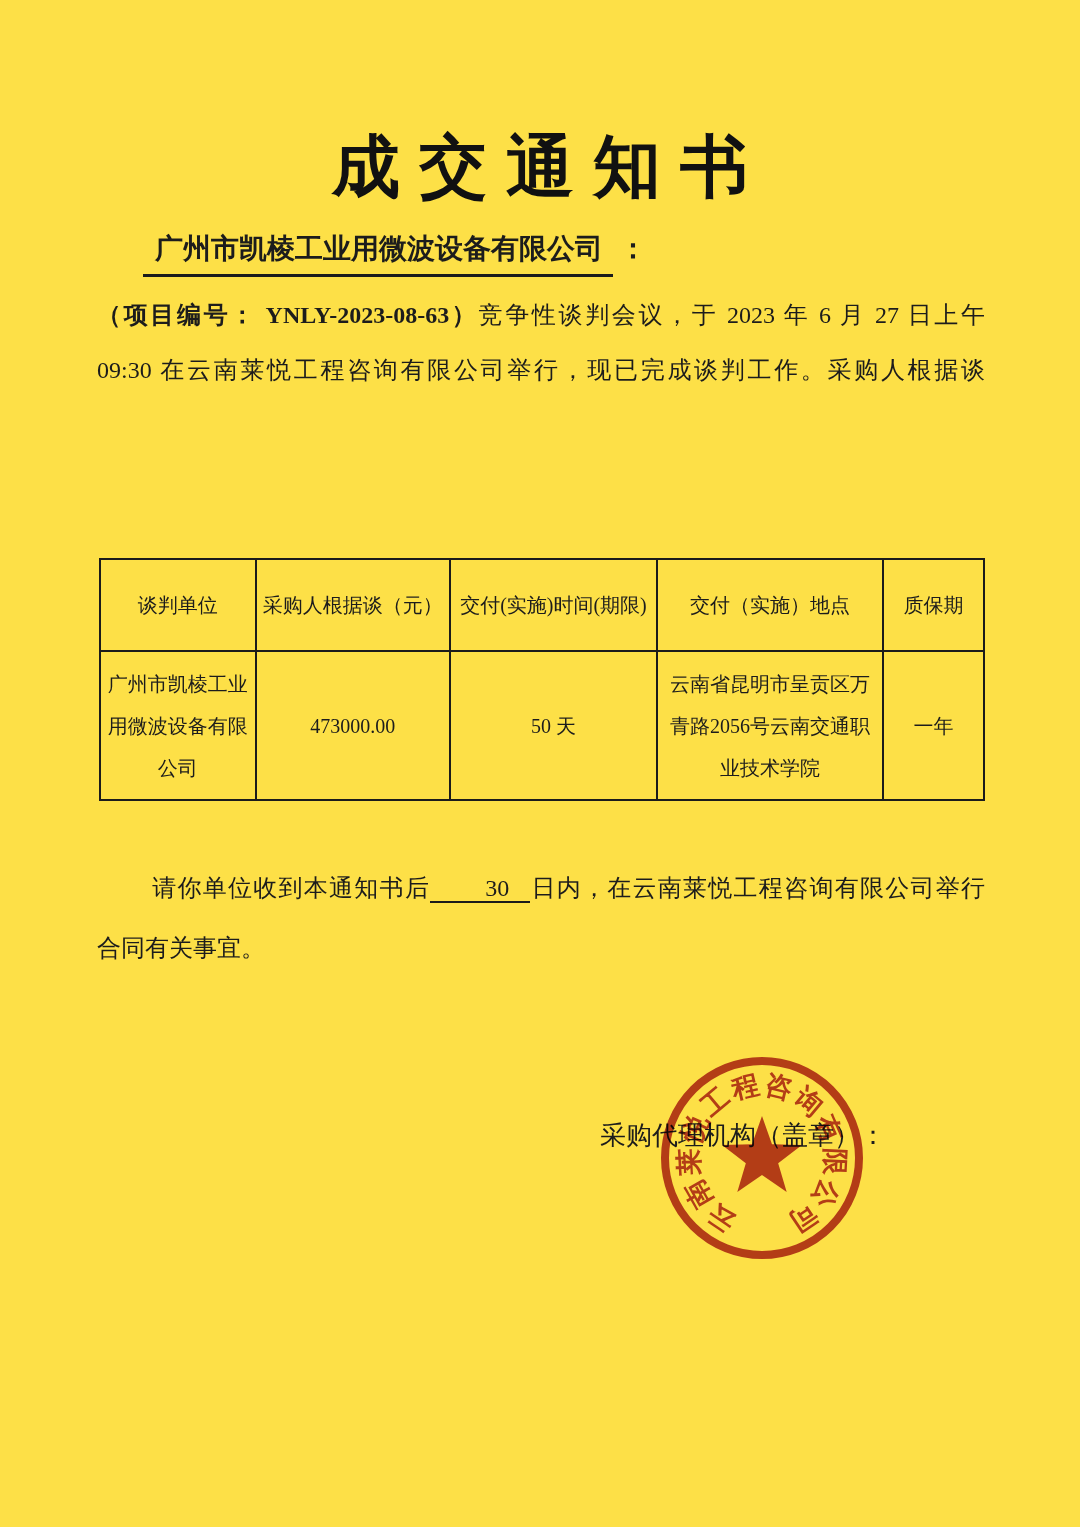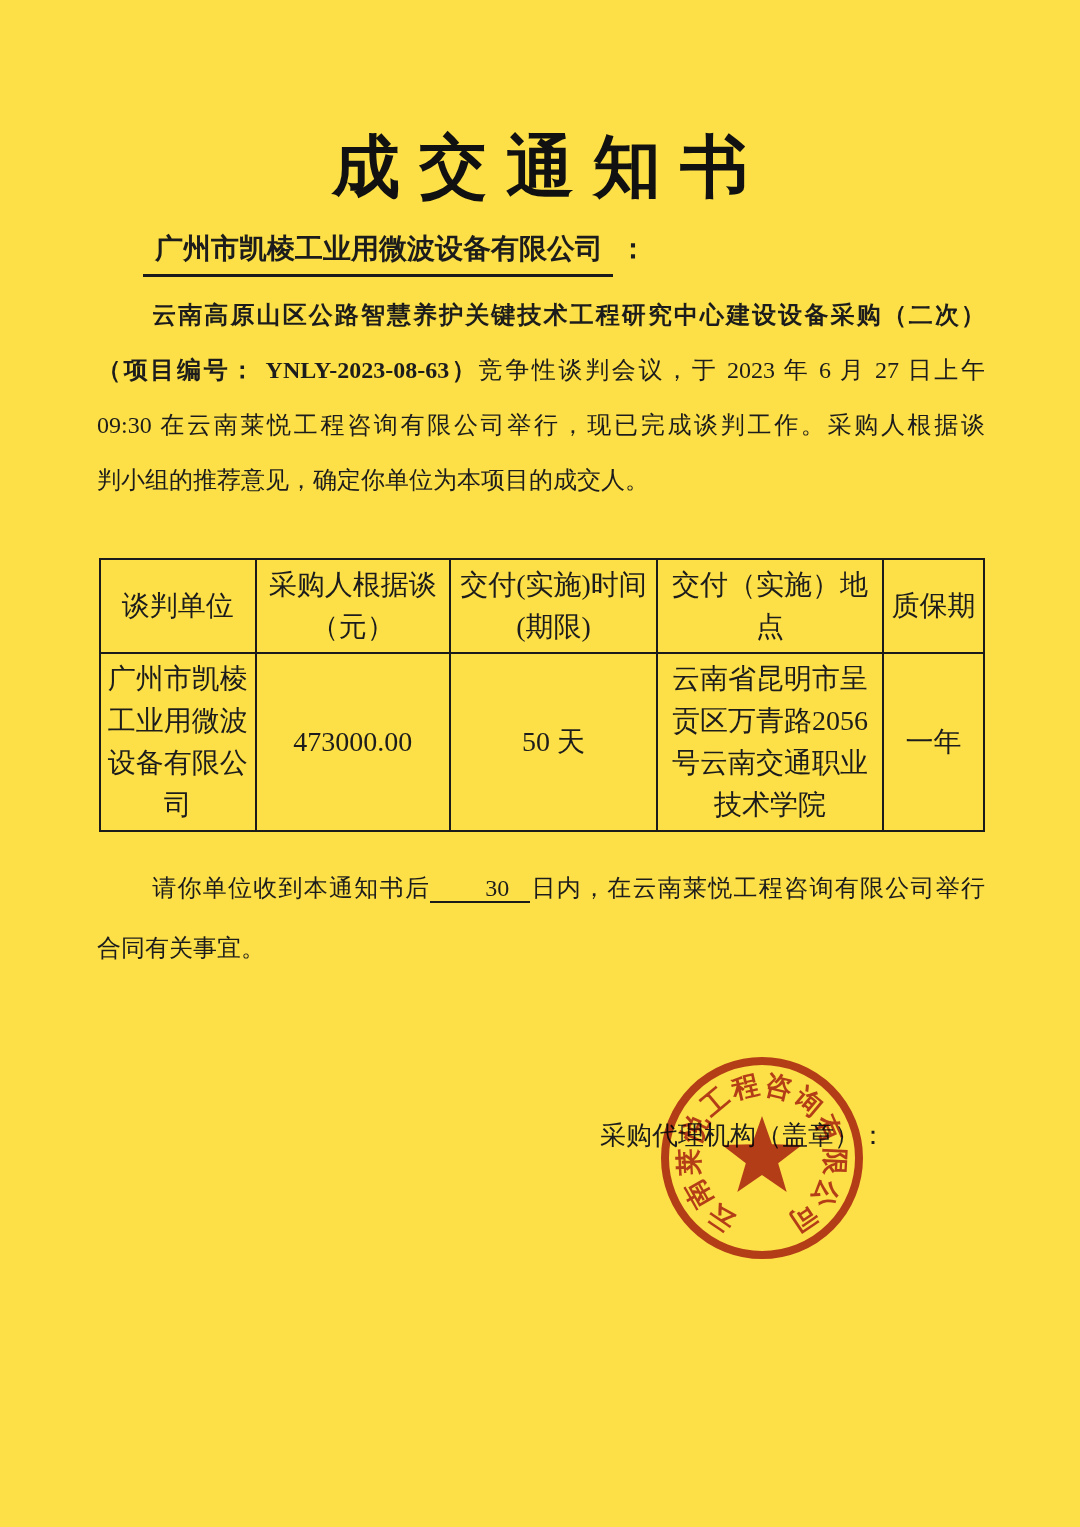--- a/index.html
+++ b/index.html
@@ -45,21 +45,21 @@
   }
   .bline.jlast{text-align-last:justify;}
   .bline.indent{text-indent:2.3em;}
   .b{font-weight:bold;}
   
   .award-table{
     position:absolute;top:558px;left:99px;
     width:886px;
     border-collapse:collapse;
     table-layout:fixed;
-    font-size:28px;
+    font-size:20px;
   }
   .award-table th,.award-table td{
     border:2px solid #1b1b1b;
     text-align:center;vertical-align:middle;
     font-weight:normal;
     padding:4px 3px;
     line-height:42px;
   }
   .award-table th{height:82px;}
   .award-table td{height:139px;}
@@ -104,24 +104,22 @@
 
 <div class="page">
 
   <div class="doc-title">成交通知书</div>
 
   <div class="addressee">
     <span class="uline">广州市凯棱工业用微波设备有限公司</span><span class="colon">：</span>
   </div>
 
   <div class="body-par">
-    <div class="bline indent jlast b">云南高原山区公路智慧养护关键技术工程研究中心建设设备采购（二次）</div>
     <div class="bline jlast"><span class="b">（项目编号： YNLY-2023-08-63）</span><span>竞争性谈判会议，于 2023 年 6 月 27 日上午</span></div>
     <div class="bline jlast">09:30 在云南莱悦工程咨询有限公司举行，现已完成谈判工作。采购人根据谈</div>
-    <div class="bline">判小组的推荐意见，确定你单位为本项目的成交人。</div>
   </div>
 
   <table class="award-table">
     <colgroup>
       <col style="width:17.6%">
       <col style="width:22.0%">
       <col style="width:23.4%">
       <col style="width:25.6%">
       <col style="width:11.4%">
     </colgroup>

